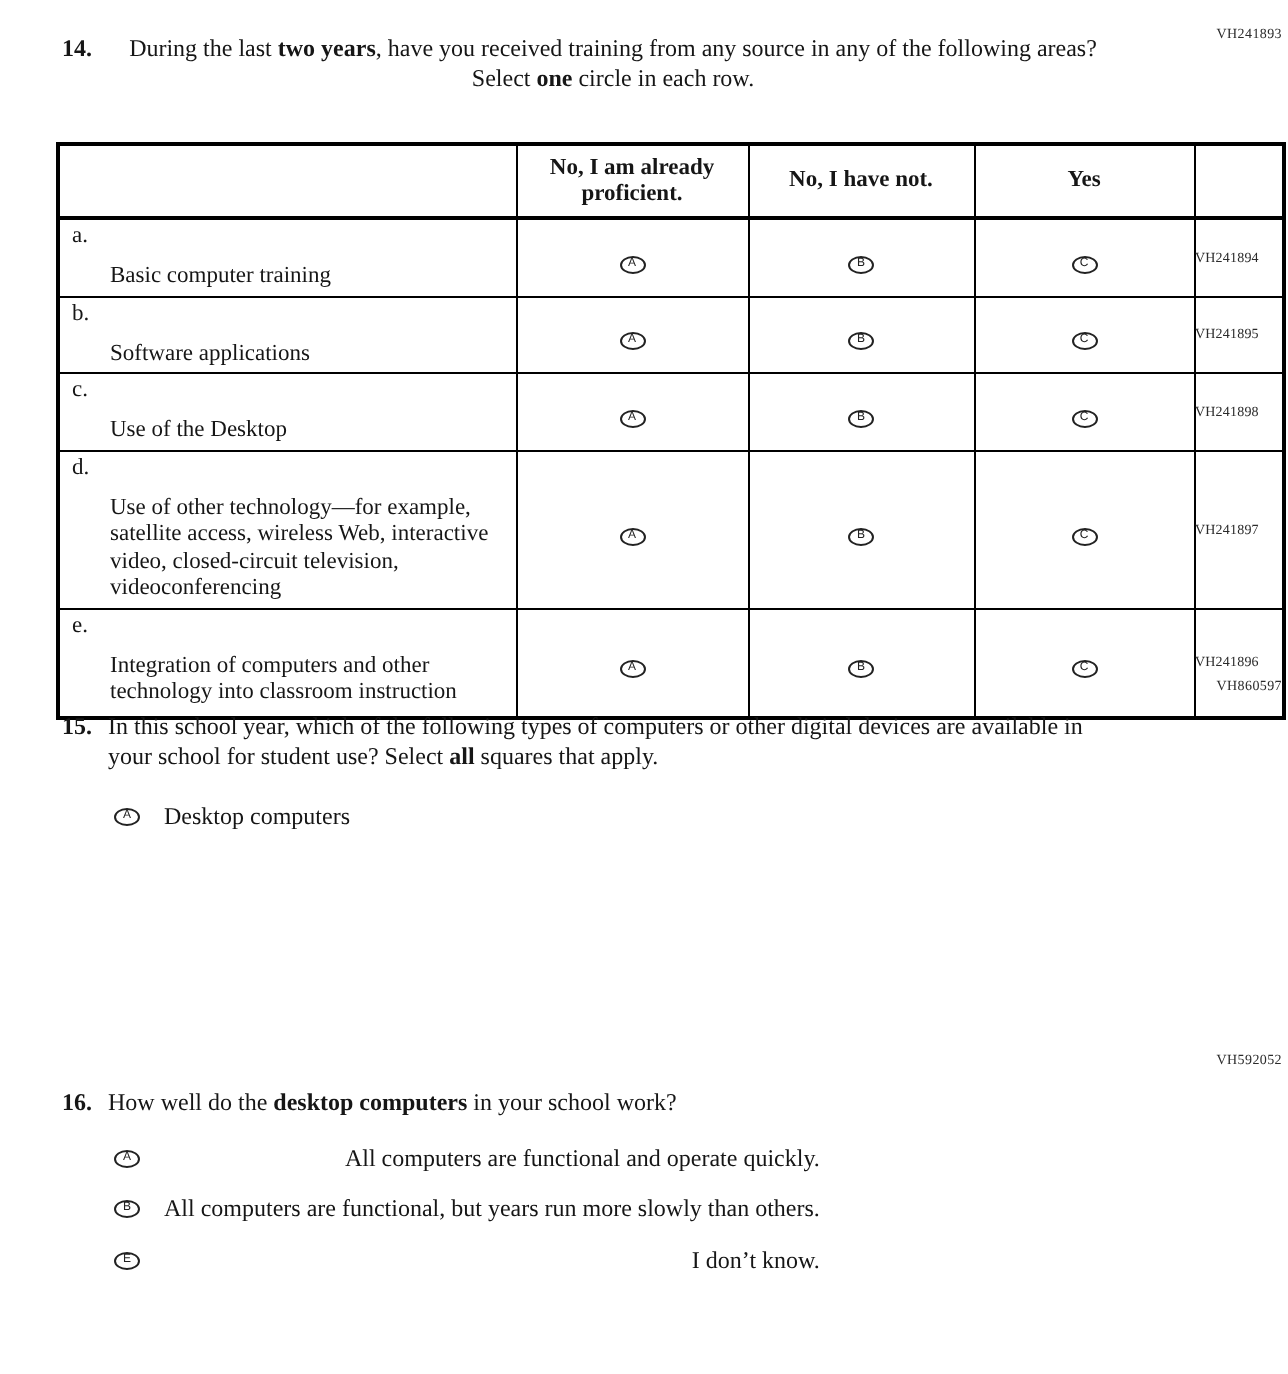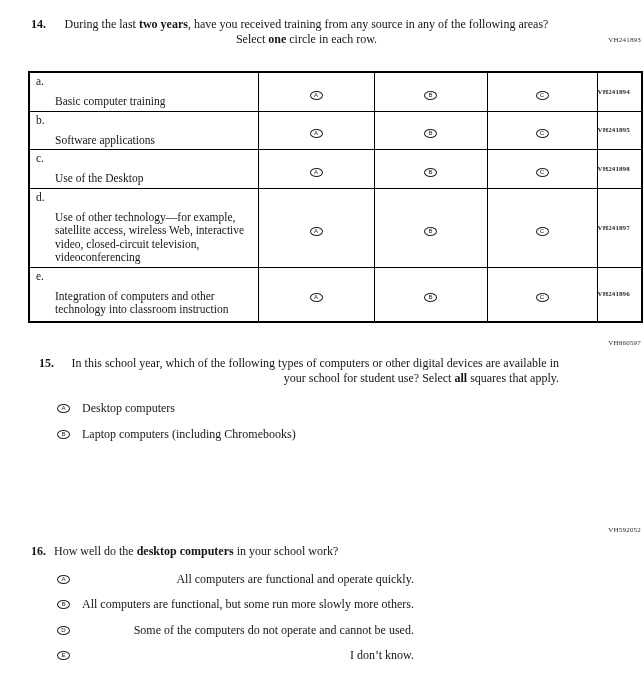--- a/index.html
+++ b/index.html
@@ -22,21 +22,21 @@
     border:2px solid #000;
   }
   table.grid td,table.grid th{border:1px solid #000;padding:0;}
   table.grid th{
     font-size:11.5px;font-weight:bold;line-height:12.5px;text-align:center;vertical-align:middle;
     border-bottom:2px solid #000;
   }
   td.lbl{border-right:3px solid #000;vertical-align:top;}
   th.h-lbl{border-right:3px solid #000;}
   td.opt,th.h-opt{border-left:2px solid #000;border-right:2px solid #000;}
-  td.vh-cell,th.h-vh{border-left:2px solid #000;font-weight:bold;}
+  td.vh-cell,th.h-vh{border-left:2px solid #000;}
   td.opt{text-align:center;vertical-align:middle;}
   td.vh-cell{font-size:7px;letter-spacing:.1px;color:#2b2b2b;vertical-align:middle;padding-left:2px;}
   .lblwrap{display:flex;padding:2px 2px 2px 6px;font-size:11.5px;line-height:13.5px;}
   .lblwrap .ltr{width:19px;flex:none;}
   .lblwrap .lab{width:196px;margin-top:20px;}
 
   
   .oval{
     display:inline-flex;align-items:center;justify-content:center;
     width:13px;height:9px;border:1px solid #222;border-radius:50%;
@@ -49,36 +49,43 @@
   .opt-row .oval{margin-right:12px;}
   .opt-label{font-size:12px;line-height:15px;}
   .opts-15 .opt-row{margin-bottom:8.5px;}
   .opts-16 .opt-row{margin-bottom:7.5px;justify-content:space-between;}
 </style>
 </head>
 <body>
 
 <div class="page">
 
-  <span class="vh-code" style="top:13px;margin-top:23px;">VH241893</span>
+  <span class="vh-code" style="top:13px;">VH241893</span>
 
   <div class="question" style="top:17px;left:31px;">
     <span class="qnum">14.</span>
     <div class="qtext" style="width:505px;text-align:center;"><span>During the last </span><b>two years</b><span>, have you received training from any source in any of the following areas? Select </span><b>one</b><span> circle in each row.</span></div>
   </div>
 
   <table class="grid">
     <colgroup>
         <col style="width:229px">
         <col style="width:116px">
         <col style="width:113px">
         <col style="width:110px">
         <col style="width:45px">
       </colgroup>
     <tbody>
+        <tr style="height:37px;">
+      <th class="h-lbl"></th>
+      <th class="h-opt">No, I am already proficient.</th>
+      <th class="h-opt">No, I have not.</th>
+      <th class="h-opt">Yes</th>
+      <th class="h-vh"></th>
+    </tr>
 
     <tr style="height:18px;">
       <td class="lbl">
             <div class="lblwrap">
               <span class="ltr">a.</span>
               <div class="lab">Basic computer training</div>
             </div>
           </td>
       <td class="opt"><span class="oval">A</span></td>
       <td class="opt"><span class="oval">B</span></td>
@@ -135,55 +142,47 @@
       <td class="opt"><span class="oval">A</span></td>
       <td class="opt"><span class="oval">B</span></td>
       <td class="opt"><span class="oval">C</span></td>
       <td class="vh-cell">VH241896</td>
     </tr>
   </tbody>
     </table>
 
   <span class="vh-code" style="top:339px;">VH860597</span>
 
-  <div class="question" style="top:356px;left:31px;text-align:right;">
+  <div class="question" style="top:356px;left:31px;">
     <span class="qnum">15.</span>
     <div class="qtext" style="width:505px;"><span>In this school year, which of the following types of computers or other digital devices are available in your school for student use? Select </span><b>all</b><span> squares that apply.</span></div>
   </div>
 
   <div class="opts opts-15" style="top:399px;">
     <div class="opt-row">
       <span class="oval">A</span>
       <span class="opt-label">Desktop computers</span>
-    </div>
-    <div class="opt-row">
-      <span class="oval">B</span>
-      <span class="opt-label">Laptop computers (including Chromebooks)</span>
     </div>
   </div>
 
   <span class="vh-code" style="top:526px;">VH592052</span>
 
   <div class="question" style="top:544px;left:31px;">
     <span class="qnum">16.</span>
     <div class="qtext" style="width:505px;"><span>How well do the </span><b>desktop computers</b><span> in your school work?</span></div>
   </div>
 
   <div class="opts opts-16" style="top:570px;">
     <div class="opt-row">
       <span class="oval">A</span>
       <span class="opt-label">All computers are functional and operate quickly.</span>
     </div>
     <div class="opt-row">
       <span class="oval">B</span>
-      <span class="opt-label">All computers are functional, but some run more slowly more others.</span>
-    </div>
-    <div class="opt-row">
-      <span class="oval">D</span>
-      <span class="opt-label">Some of the computers do not operate and cannot be used.</span>
+      <span class="opt-label">All computers are functional, but years run more slowly than others.</span>
     </div>
     <div class="opt-row">
       <span class="oval">E</span>
       <span class="opt-label">I don’t know.</span>
     </div>
   </div>
 
 </div>
 
 </body></html>

